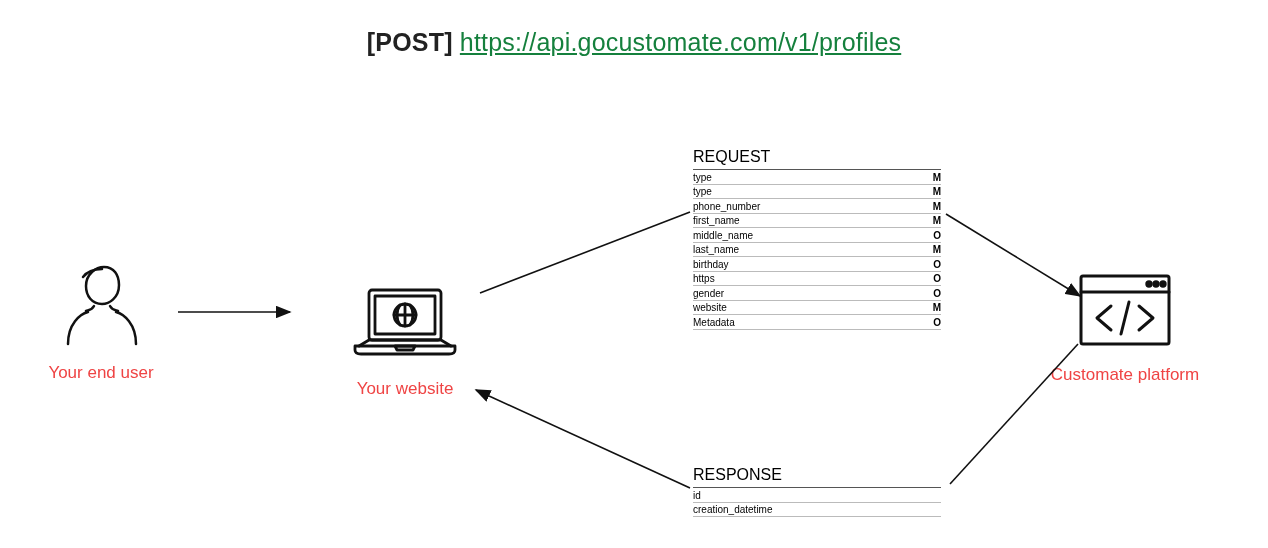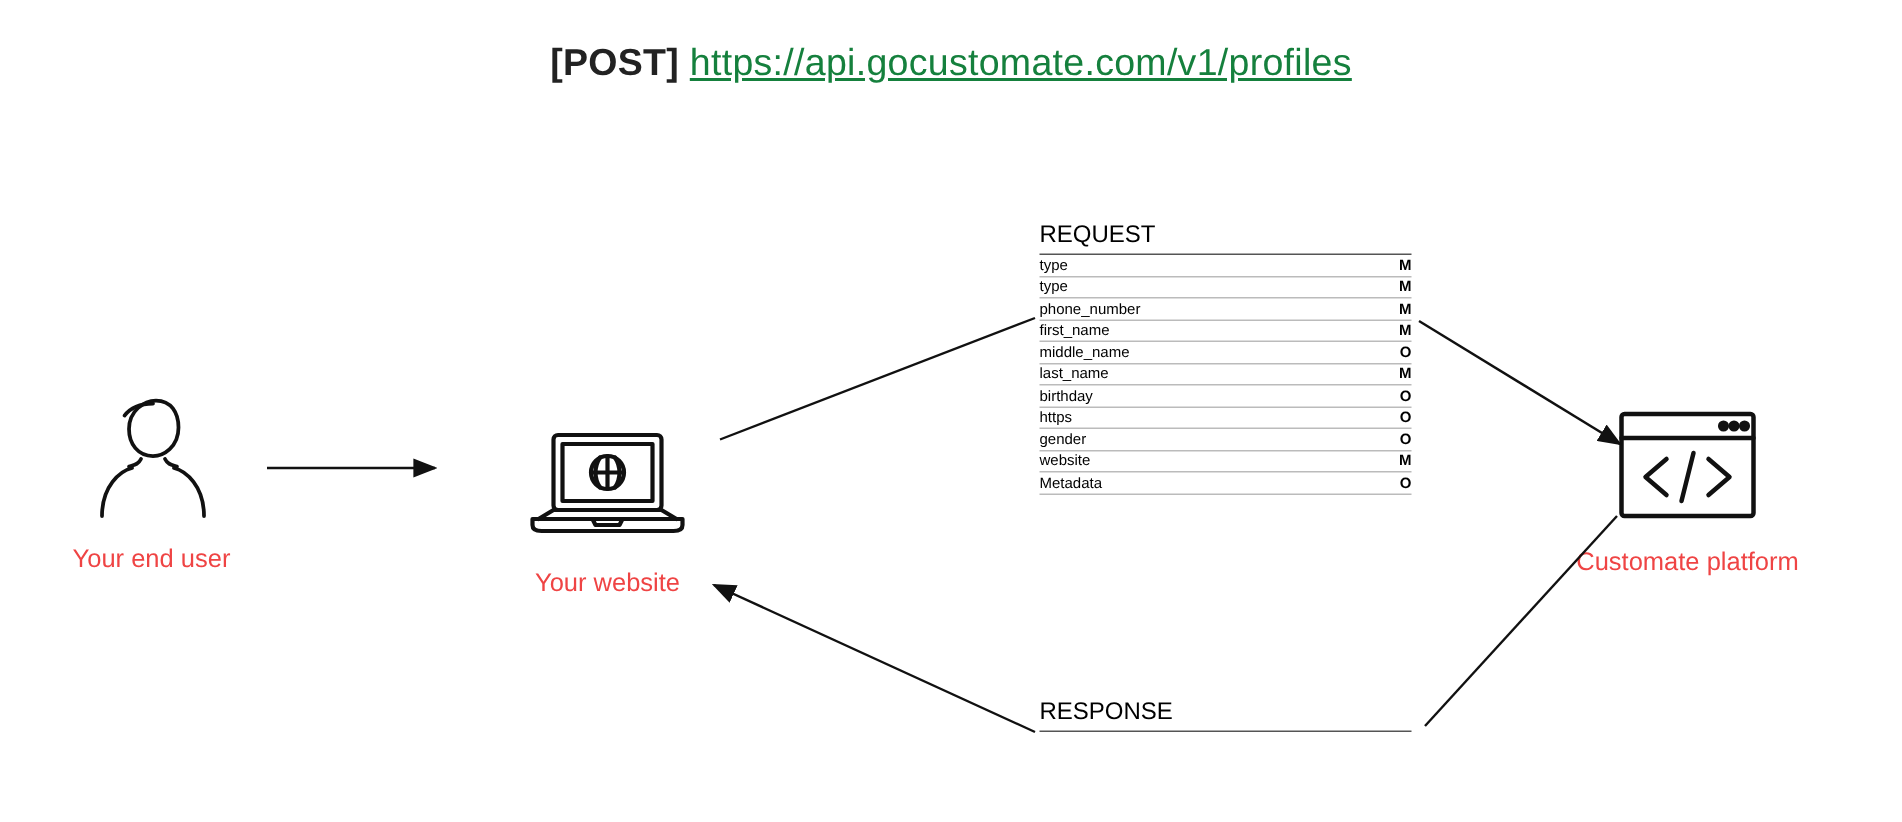--- a/index.html
+++ b/index.html
@@ -160,20 +160,28 @@
       </div>
       <div class="row">
         <span>Metadata</span>
         <span class="req">O</span>
       </div>
     </div>
 </div>
 
 <div id="table-res" class="table">
   <div class="table-header">RESPONSE</div>
+  <div id="res-rows">
+      <div class="row">
+        <span>id</span>
+      </div>
+      <div class="row">
+        <span>creation_datetime</span>
+      </div>
+    </div>
 </div>
 
 <svg class="arrows">
   <defs>
     <marker id="arrowhead" markerWidth="10" markerHeight="8" refX="9" refY="4" orient="auto">
       <path d="M0 0 L10 4 L0 8 Z" fill="#111"></path>
     </marker>
   </defs>
   <g stroke="#111" stroke-width="1.6" fill="none">
 

